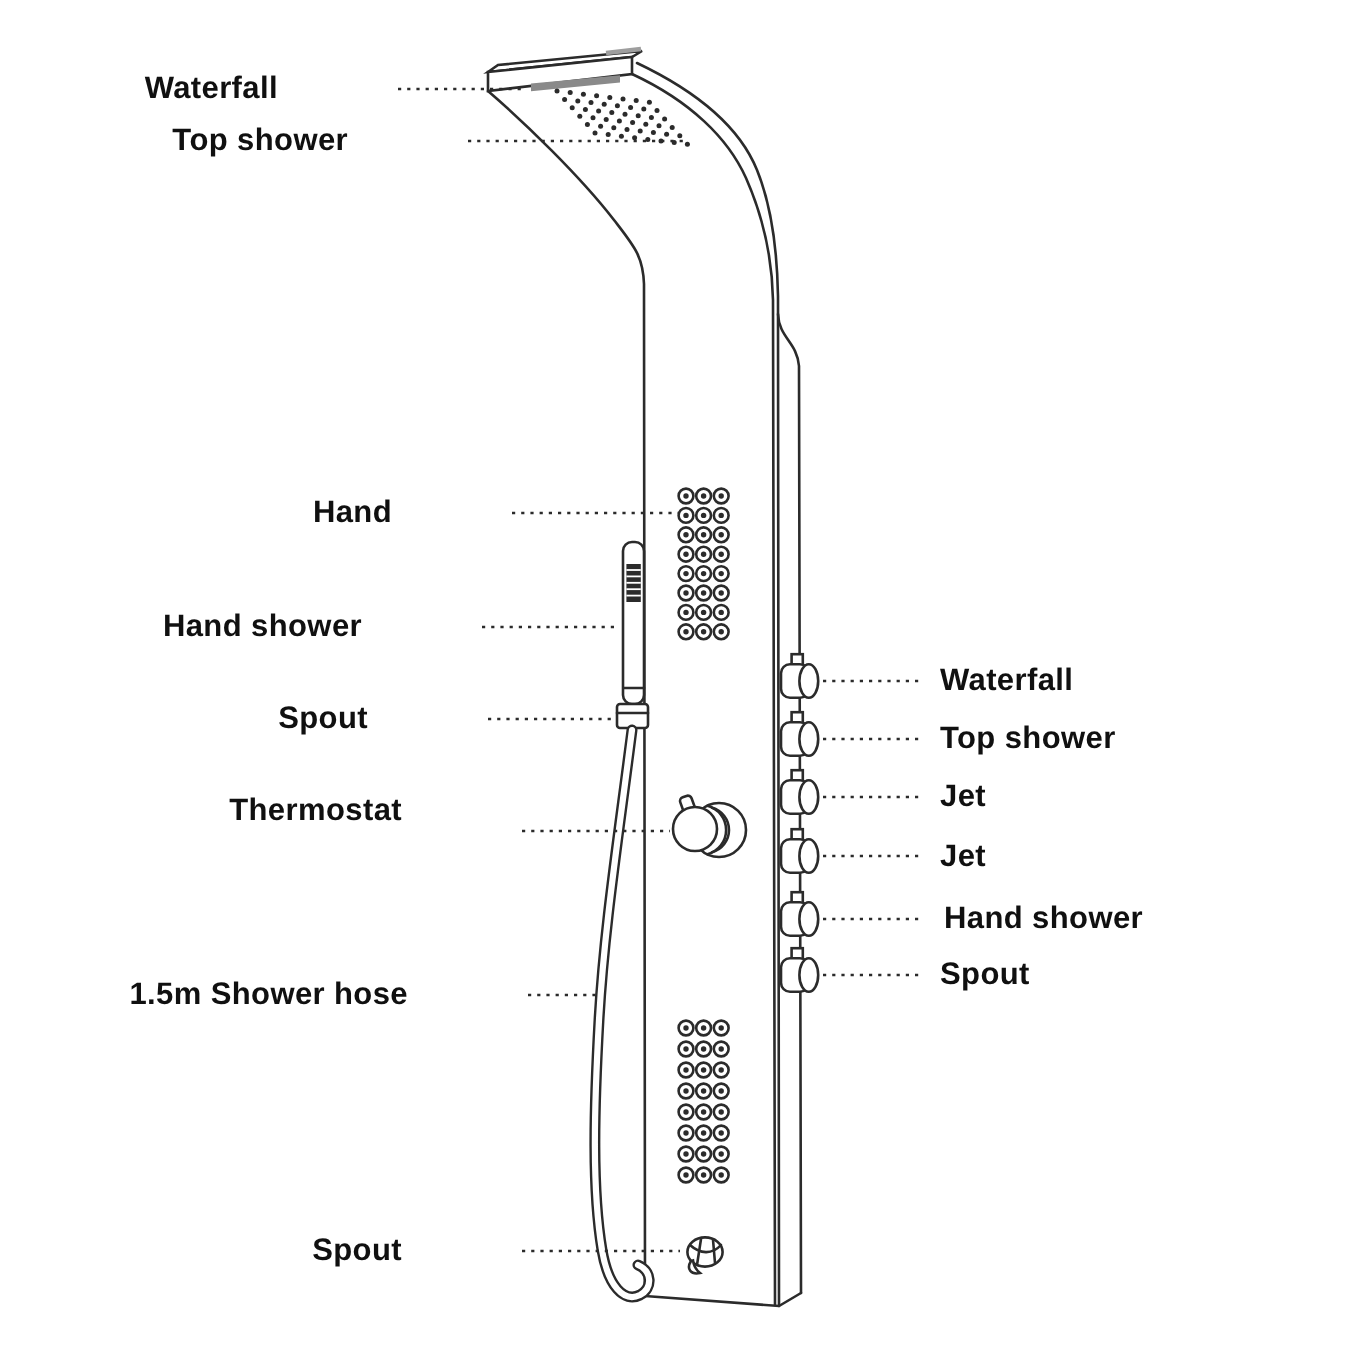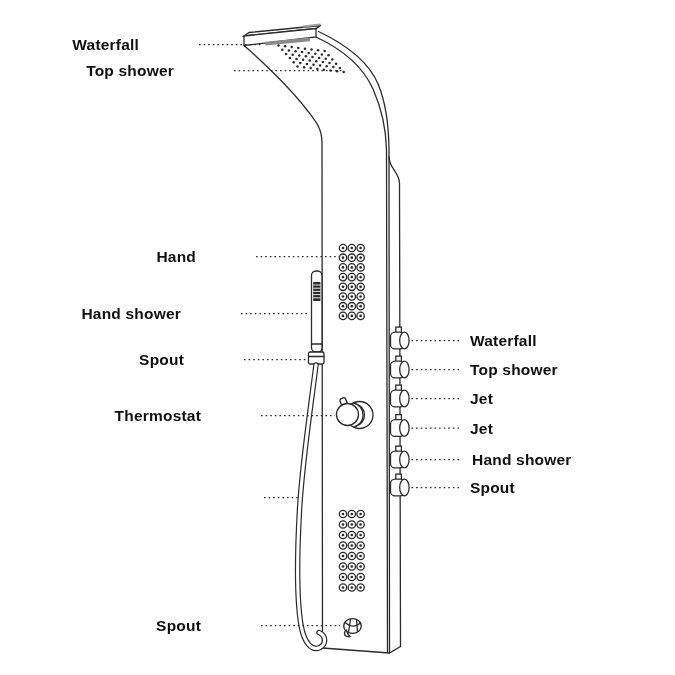--- a/index.html
+++ b/index.html
@@ -279,21 +279,22 @@
         <line x1="411.5" y1="459.5" x2="462" y2="459.5" class="dot-ln"></line>
         <line x1="411.5" y1="487.5" x2="462" y2="487.5" class="dot-ln"></line>
       </g>
   </svg>
 
   <div class="lbl r" style="right:480px;top:35px">Waterfall</div>
   <div class="lbl r" style="right:445px;top:61px">Top shower</div>
   <div class="lbl r" style="right:423px;top:247px">Hand</div>
   <div class="lbl r" style="right:438px;top:304px">Hand shower</div>
   <div class="lbl r" style="right:435px;top:350px">Spout</div>
-  <div class="lbl r" style="right:418px;top:406px">Thermostat</div>
+  <div class="lbl r" style="right:418px;top:396px">Thermostat</div>
+  <div class="lbl r" style="right:415px;top:488px">1.5m Shower hose</div>
   <div class="lbl r" style="right:418px;top:616px">Spout</div>
 
   <div class="lbl" style="left:470px;top:331px">Waterfall</div>
   <div class="lbl" style="left:470px;top:360px">Top shower</div>
   <div class="lbl" style="left:470px;top:389px">Jet</div>
   <div class="lbl" style="left:470px;top:419px">Jet</div>
   <div class="lbl" style="left:472px;top:450px">Hand shower</div>
   <div class="lbl" style="left:470px;top:478px">Spout</div>
 
 </div>

